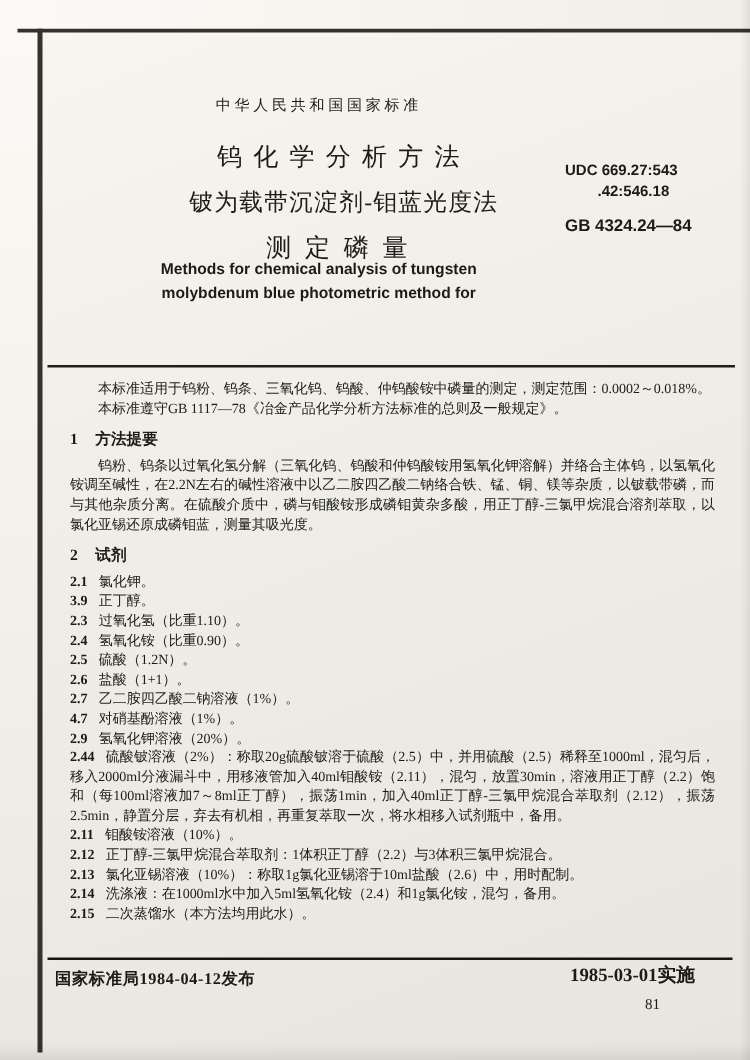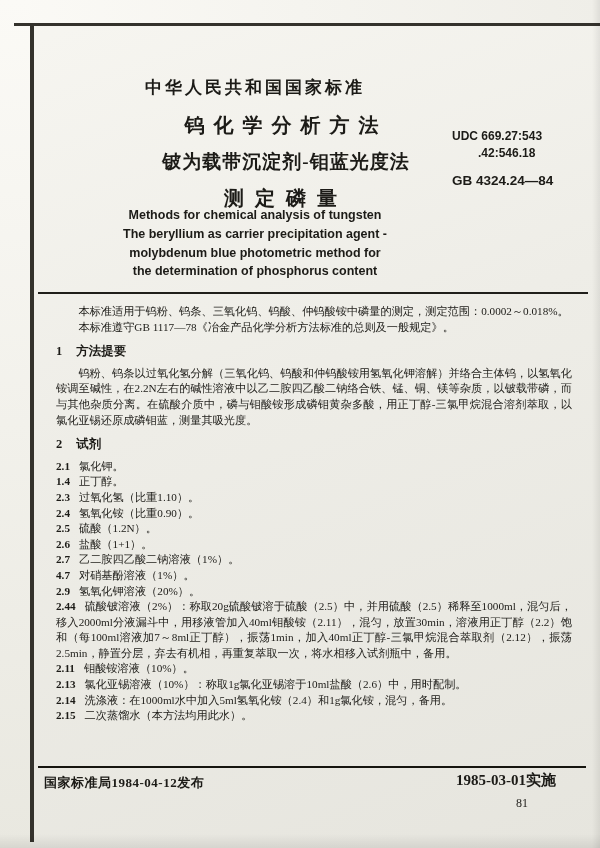--- a/index.html
+++ b/index.html
@@ -20,22 +20,22 @@
     background:linear-gradient(to bottom,#fbfaf6,#e9e8e0); }
   .bottom-shade { position:absolute; left:0; right:0; bottom:0; height:14px;
     background:linear-gradient(to bottom, rgba(0,0,0,0), rgba(0,0,0,0.08)); }
   .right-shade { position:absolute; top:0; bottom:0; right:0; width:8px;
     background:linear-gradient(to right, rgba(0,0,0,0), rgba(0,0,0,0.07)); }
   .scan-top { position:absolute; top:23px; left:14px; right:0; height:3px; background:#34322c; }
   .scan-left { position:absolute; top:23px; bottom:6px; left:30px; width:4px; background:#34322c; }
 
   
   .nat-std { position:absolute; top:76px; left:70px; width:370px; text-align:center;
-    font-size:17px; font-weight:bold; letter-spacing:3px; }
-  .cn-title { position:absolute; top:112px; left:136px; width:300px; text-align:center; font-weight:bold; }
+    font-size:12px; font-weight:normal; letter-spacing:3px; }
+  .cn-title { position:absolute; top:112px; left:125px; width:300px; text-align:center; font-weight:normal; }
   .cn-title .l1 { font-size:20px; letter-spacing:9px; margin-bottom:10px; }
   .cn-title .l2 { font-size:19px; letter-spacing:1px; margin-bottom:10px; }
   .cn-title .l3 { font-size:20px; letter-spacing:11px; }
   .udc { position:absolute; top:128px; left:452px; font-weight:bold; font-size:12px; line-height:1.45;
     font-family:"Liberation Sans","DejaVu Sans",sans-serif; }
   .udc .l2 { padding-left:26px; }
   .gb-code { position:absolute; top:173px; left:452px; font-weight:bold; font-size:13.5px;
     font-family:"Liberation Sans","DejaVu Sans",sans-serif; }
   .en-title { position:absolute; top:206px; left:55px; width:400px; text-align:center;
     font-weight:bold; font-size:12.5px; line-height:1.5;
@@ -80,49 +80,48 @@
 
   <div class="udc">
     <div class="l1">UDC 669.27:543</div>
     <div class="l2">.42:546.18</div>
   </div>
 
   <div class="gb-code">GB 4324.24—84</div>
 
   <div class="en-title">
     <div>Methods for chemical analysis of tungsten</div>
-    <div>The beryllium as carrier precipitation agent -</div>
     <div>molybdenum blue photometric method for</div>
-    <div>the determination of phosphorus content</div>
   </div>
 
   <div class="top-rule"></div>
 
   <div class="content">
 
     <p class="indent">本标准适用于钨粉、钨条、三氧化钨、钨酸、仲钨酸铵中磷量的测定，测定范围：0.0002～0.018%。</p>
     <p class="indent">本标准遵守GB 1117—78《冶金产品化学分析方法标准的总则及一般规定》。</p>
 
     <h2 class="sec-heading"><span class="sec-num">1</span><span>方法提要</span></h2>
 
     <p class="indent">钨粉、钨条以过氧化氢分解（三氧化钨、钨酸和仲钨酸铵用氢氧化钾溶解）并络合主体钨，以氢氧化铵调至碱性，在2.2N左右的碱性溶液中以乙二胺四乙酸二钠络合铁、锰、铜、镁等杂质，以铍载带磷，而与其他杂质分离。在硫酸介质中，磷与钼酸铵形成磷钼黄杂多酸，用正丁醇-三氯甲烷混合溶剂萃取，以氯化亚锡还原成磷钼蓝，测量其吸光度。</p>
 
     <h2 class="sec-heading"><span class="sec-num">2</span><span>试剂</span></h2>
 
     <p class="item"><span class="num">2.1</span><span>氯化钾。</span></p>
-    <p class="item"><span class="num">1.4</span><span>正丁醇。</span></p>
+    <p class="item"><span class="num">3.9</span><span>正丁醇。</span></p>
     <p class="item"><span class="num">2.3</span><span>过氧化氢（比重1.10）。</span></p>
     <p class="item"><span class="num">2.4</span><span>氢氧化铵（比重0.90）。</span></p>
     <p class="item"><span class="num">2.5</span><span>硫酸（1.2N）。</span></p>
     <p class="item"><span class="num">2.6</span><span>盐酸（1+1）。</span></p>
     <p class="item"><span class="num">2.7</span><span>乙二胺四乙酸二钠溶液（1%）。</span></p>
     <p class="item"><span class="num">4.7</span><span>对硝基酚溶液（1%）。</span></p>
     <p class="item"><span class="num">2.9</span><span>氢氧化钾溶液（20%）。</span></p>
     <p class="item"><span class="num">2.44</span><span>硫酸铍溶液（2%）：称取20g硫酸铍溶于硫酸（2.5）中，并用硫酸（2.5）稀释至1000ml，混匀后，移入2000ml分液漏斗中，用移液管加入40ml钼酸铵（2.11），混匀，放置30min，溶液用正丁醇（2.2）饱和（每100ml溶液加7～8ml正丁醇），振荡1min，加入40ml正丁醇-三氯甲烷混合萃取剂（2.12），振荡2.5min，静置分层，弃去有机相，再重复萃取一次，将水相移入试剂瓶中，备用。</span></p>
     <p class="item"><span class="num">2.11</span><span>钼酸铵溶液（10%）。</span></p>
+    <p class="item"><span class="num">2.12</span><span>正丁醇-三氯甲烷混合萃取剂：1体积正丁醇（2.2）与3体积三氯甲烷混合。</span></p>
     <p class="item"><span class="num">2.13</span><span>氯化亚锡溶液（10%）：称取1g氯化亚锡溶于10ml盐酸（2.6）中，用时配制。</span></p>
     <p class="item"><span class="num">2.14</span><span>洗涤液：在1000ml水中加入5ml氢氧化铵（2.4）和1g氯化铵，混匀，备用。</span></p>
     <p class="item"><span class="num">2.15</span><span>二次蒸馏水（本方法均用此水）。</span></p>
 
   </div>
 
   <div class="footer-rule"></div>
   <div class="footer-issued">国家标准局1984-04-12发布</div>
   <div class="footer-effective">1985-03-01实施</div>
   <div class="page-num">81</div>

